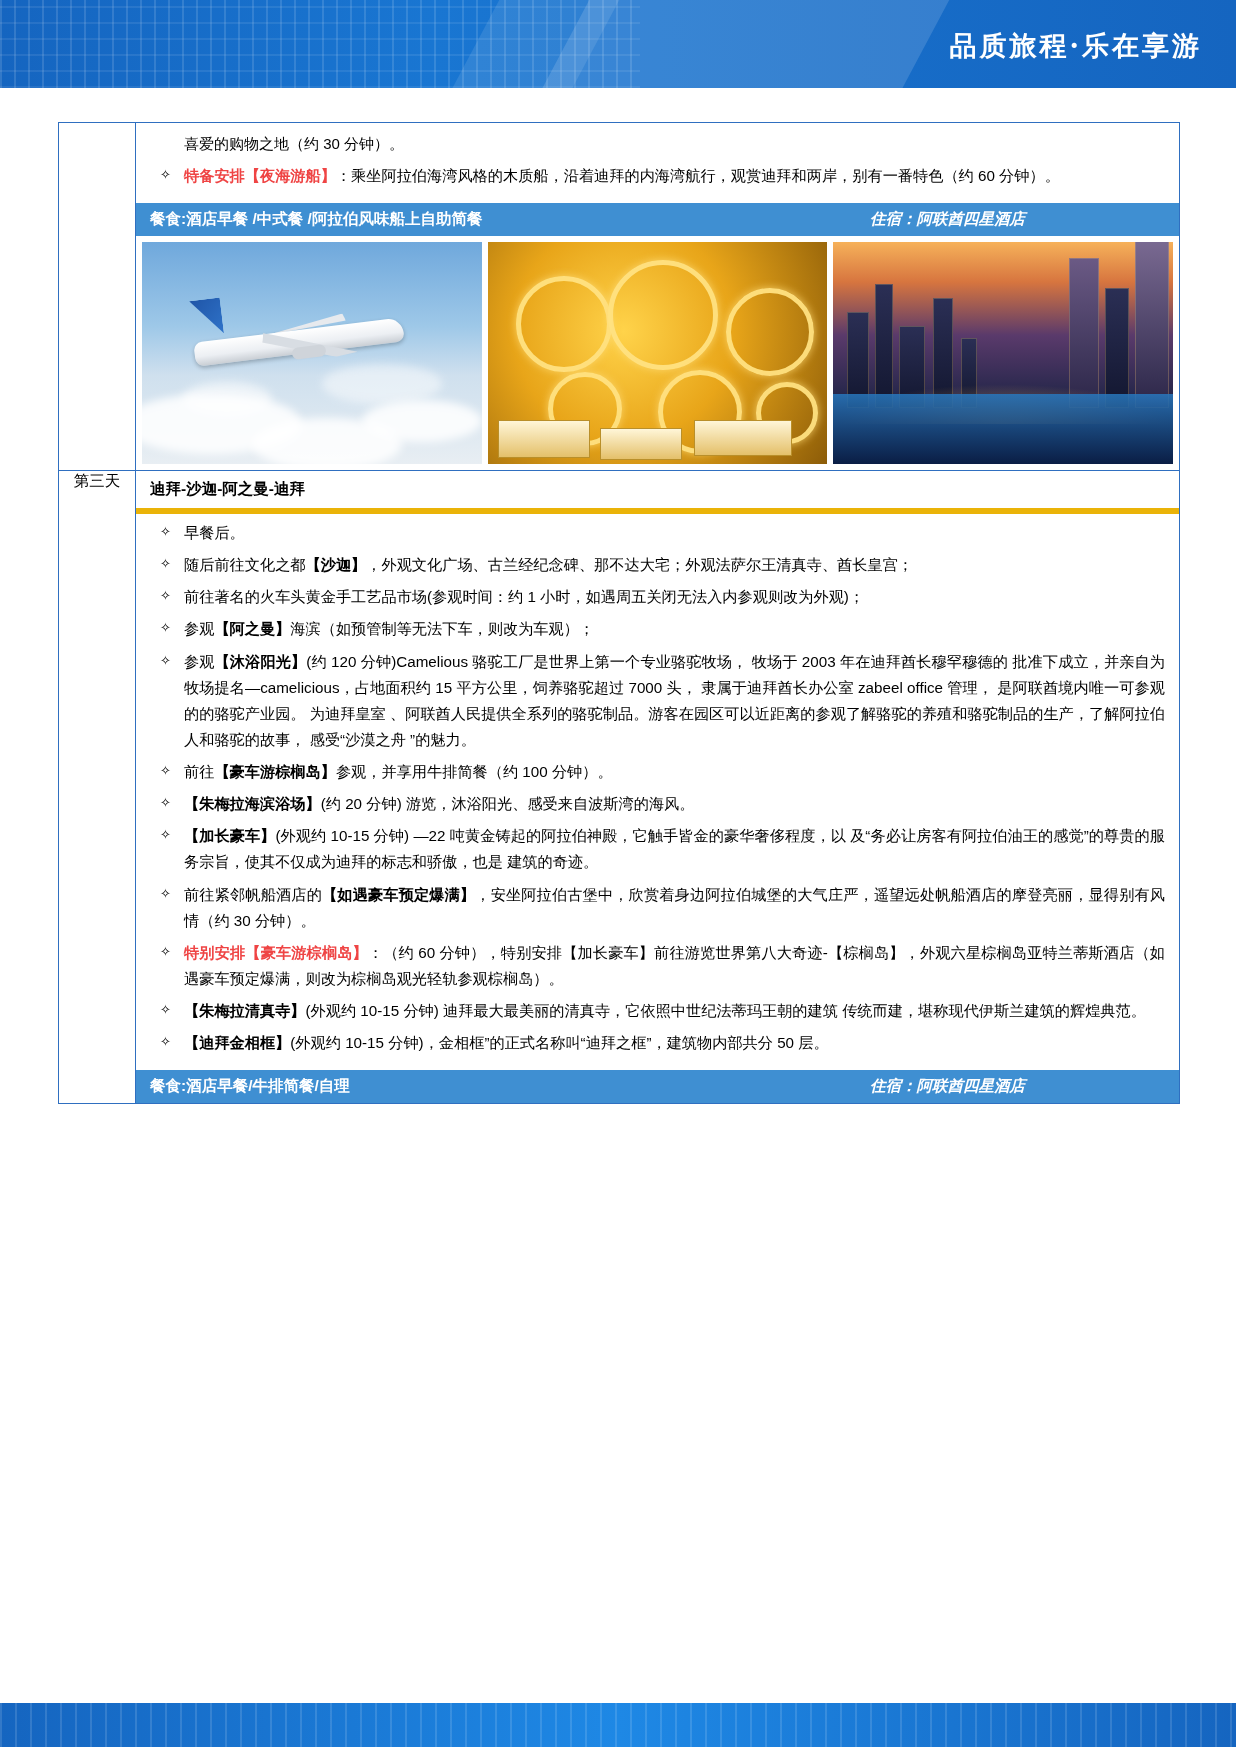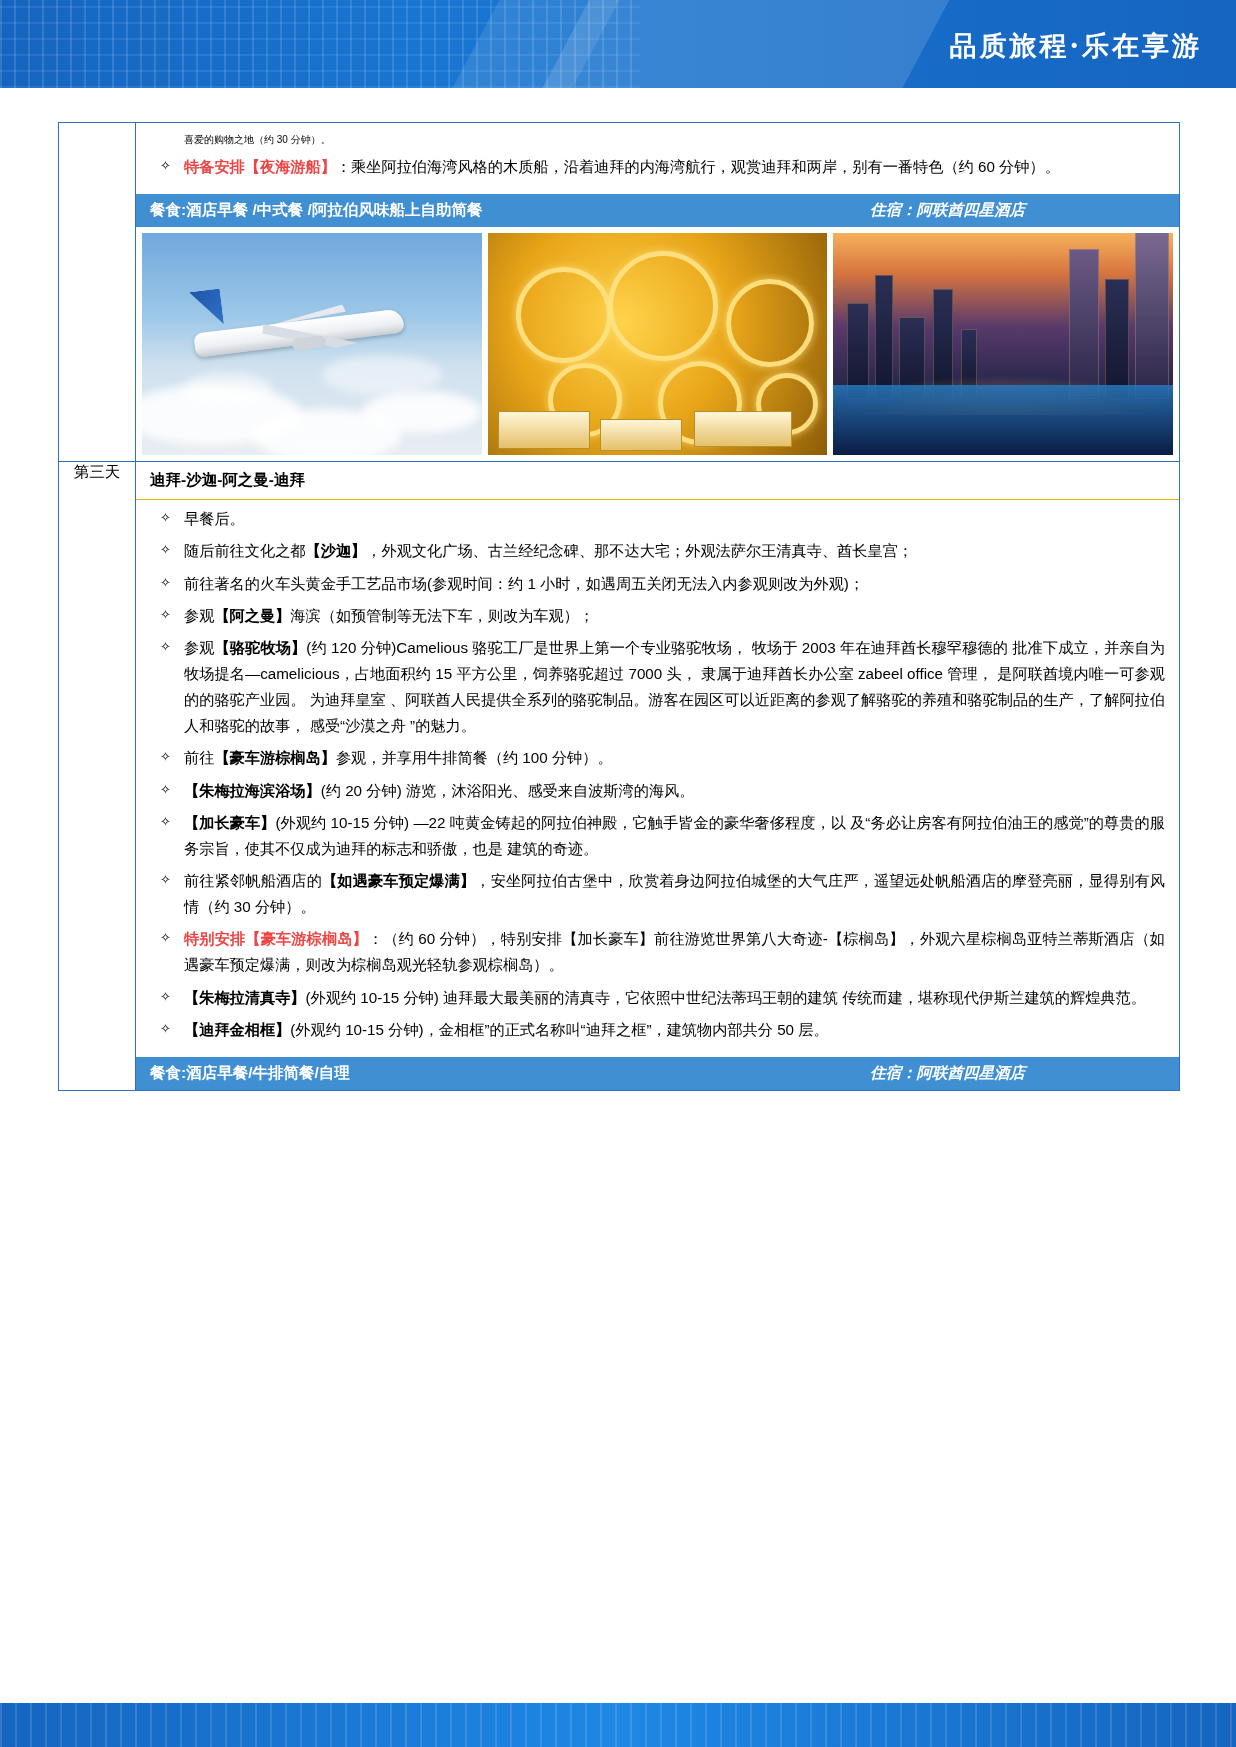--- a/index.html
+++ b/index.html
@@ -118,21 +118,21 @@
   }
   ul.items li .bullet {
     position: absolute;
     left: 10px;
     top: 1px;
     font-size: 13px;
     color: #000;
   }
   .plain-line {
     padding: 8px 14px 0 48px;
-    font-size: 10px;
+    font-size: 15px;
     line-height: 1.72;
   }
   .hl-red {
     color: #ef4444;
     font-weight: bold;
   }
   .hl-bold {
     font-weight: bold;
   }
 
@@ -347,21 +347,21 @@
           </div>
         </div>
       </td>
     </tr>
 
     <tr>
       <td class="day-cell">
         <span>第三天</span>
       </td>
       <td class="content-cell">
-        <div style="border-bottom:1px solid #eab308;">
+        <div style="border-bottom:6px solid #eab308;">
           <div class="route-title">迪拜-沙迦-阿之曼-迪拜</div>
         </div>
         <ul class="items">
           <li>
             <span class="bullet">✧</span>
             <span>早餐后。</span>
           </li>
           <li>
             <span class="bullet">✧</span>
             <span>随后前往文化之都</span><span class="hl-bold">【沙迦】</span><span>，外观文化广场、古兰经纪念碑、那不达大宅；外观法萨尔王清真寺、酋长皇宫；</span>
@@ -369,21 +369,21 @@
           <li>
             <span class="bullet">✧</span>
             <span>前往著名的火车头黄金手工艺品市场(参观时间：约 1 小时，如遇周五关闭无法入内参观则改为外观)；</span>
           </li>
           <li>
             <span class="bullet">✧</span>
             <span>参观</span><span class="hl-bold">【阿之曼】</span><span>海滨（如预管制等无法下车，则改为车观）；</span>
           </li>
           <li>
             <span class="bullet">✧</span>
-            <span>参观</span><span class="hl-bold">【骆驼牧场】</span><span>(约 120 分钟)Camelious 骆驼工厂是世界上第一个专业骆驼牧场， 牧场于 2003 年在迪拜酋长穆罕穆德的 批准下成立，并亲自为牧场提名—camelicious，占地面积约 15 平方公里，饲养骆驼超过 7000 头， 隶属于迪拜酋长办公室 zabeel office 管理， 是阿联酋境内唯一可参观的的骆驼产业园。 为迪拜皇室 、阿联酋人民提供全系列的骆驼制品。游客在园区可以近距离的参观了解骆驼的养殖和骆驼制品的生产，了解阿拉伯人和骆驼的故事， 感受“沙漠之舟 ”的魅力。</span>
+            <span>参观</span><span class="hl-bold">【沐浴阳光】</span><span>(约 120 分钟)Camelious 骆驼工厂是世界上第一个专业骆驼牧场， 牧场于 2003 年在迪拜酋长穆罕穆德的 批准下成立，并亲自为牧场提名—camelicious，占地面积约 15 平方公里，饲养骆驼超过 7000 头， 隶属于迪拜酋长办公室 zabeel office 管理， 是阿联酋境内唯一可参观的的骆驼产业园。 为迪拜皇室 、阿联酋人民提供全系列的骆驼制品。游客在园区可以近距离的参观了解骆驼的养殖和骆驼制品的生产，了解阿拉伯人和骆驼的故事， 感受“沙漠之舟 ”的魅力。</span>
           </li>
           <li>
             <span class="bullet">✧</span>
             <span>前往</span><span class="hl-bold">【豪车游棕榈岛】</span><span>参观，并享用牛排简餐（约 100 分钟）。</span>
           </li>
           <li>
             <span class="bullet">✧</span>
             <span class="hl-bold">【朱梅拉海滨浴场】</span><span>(约 20 分钟) 游览，沐浴阳光、感受来自波斯湾的海风。</span>
           </li>
           <li>

